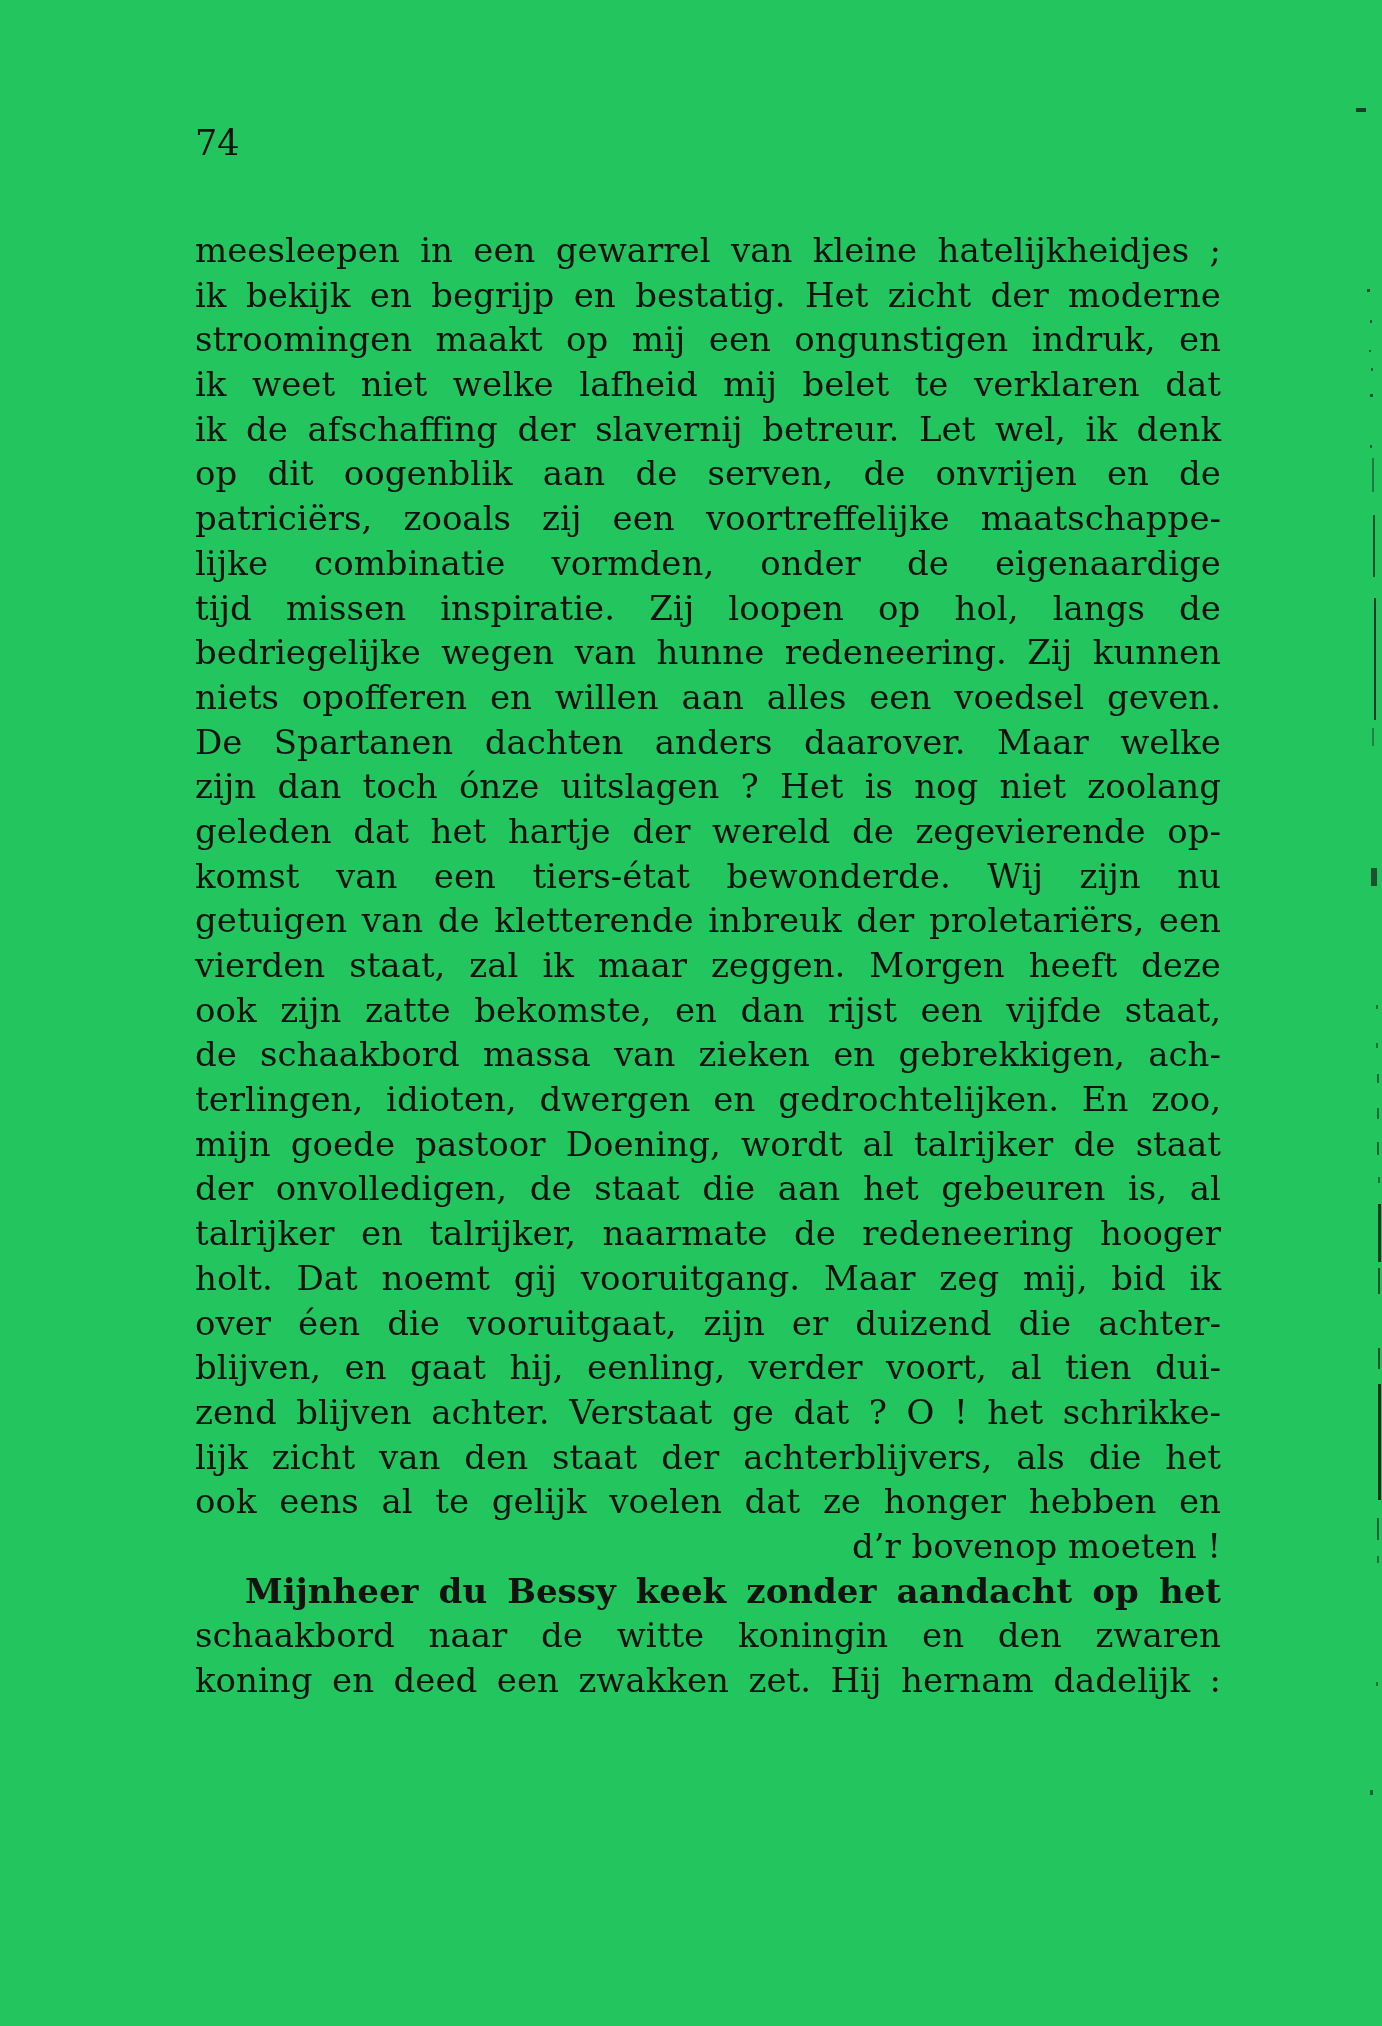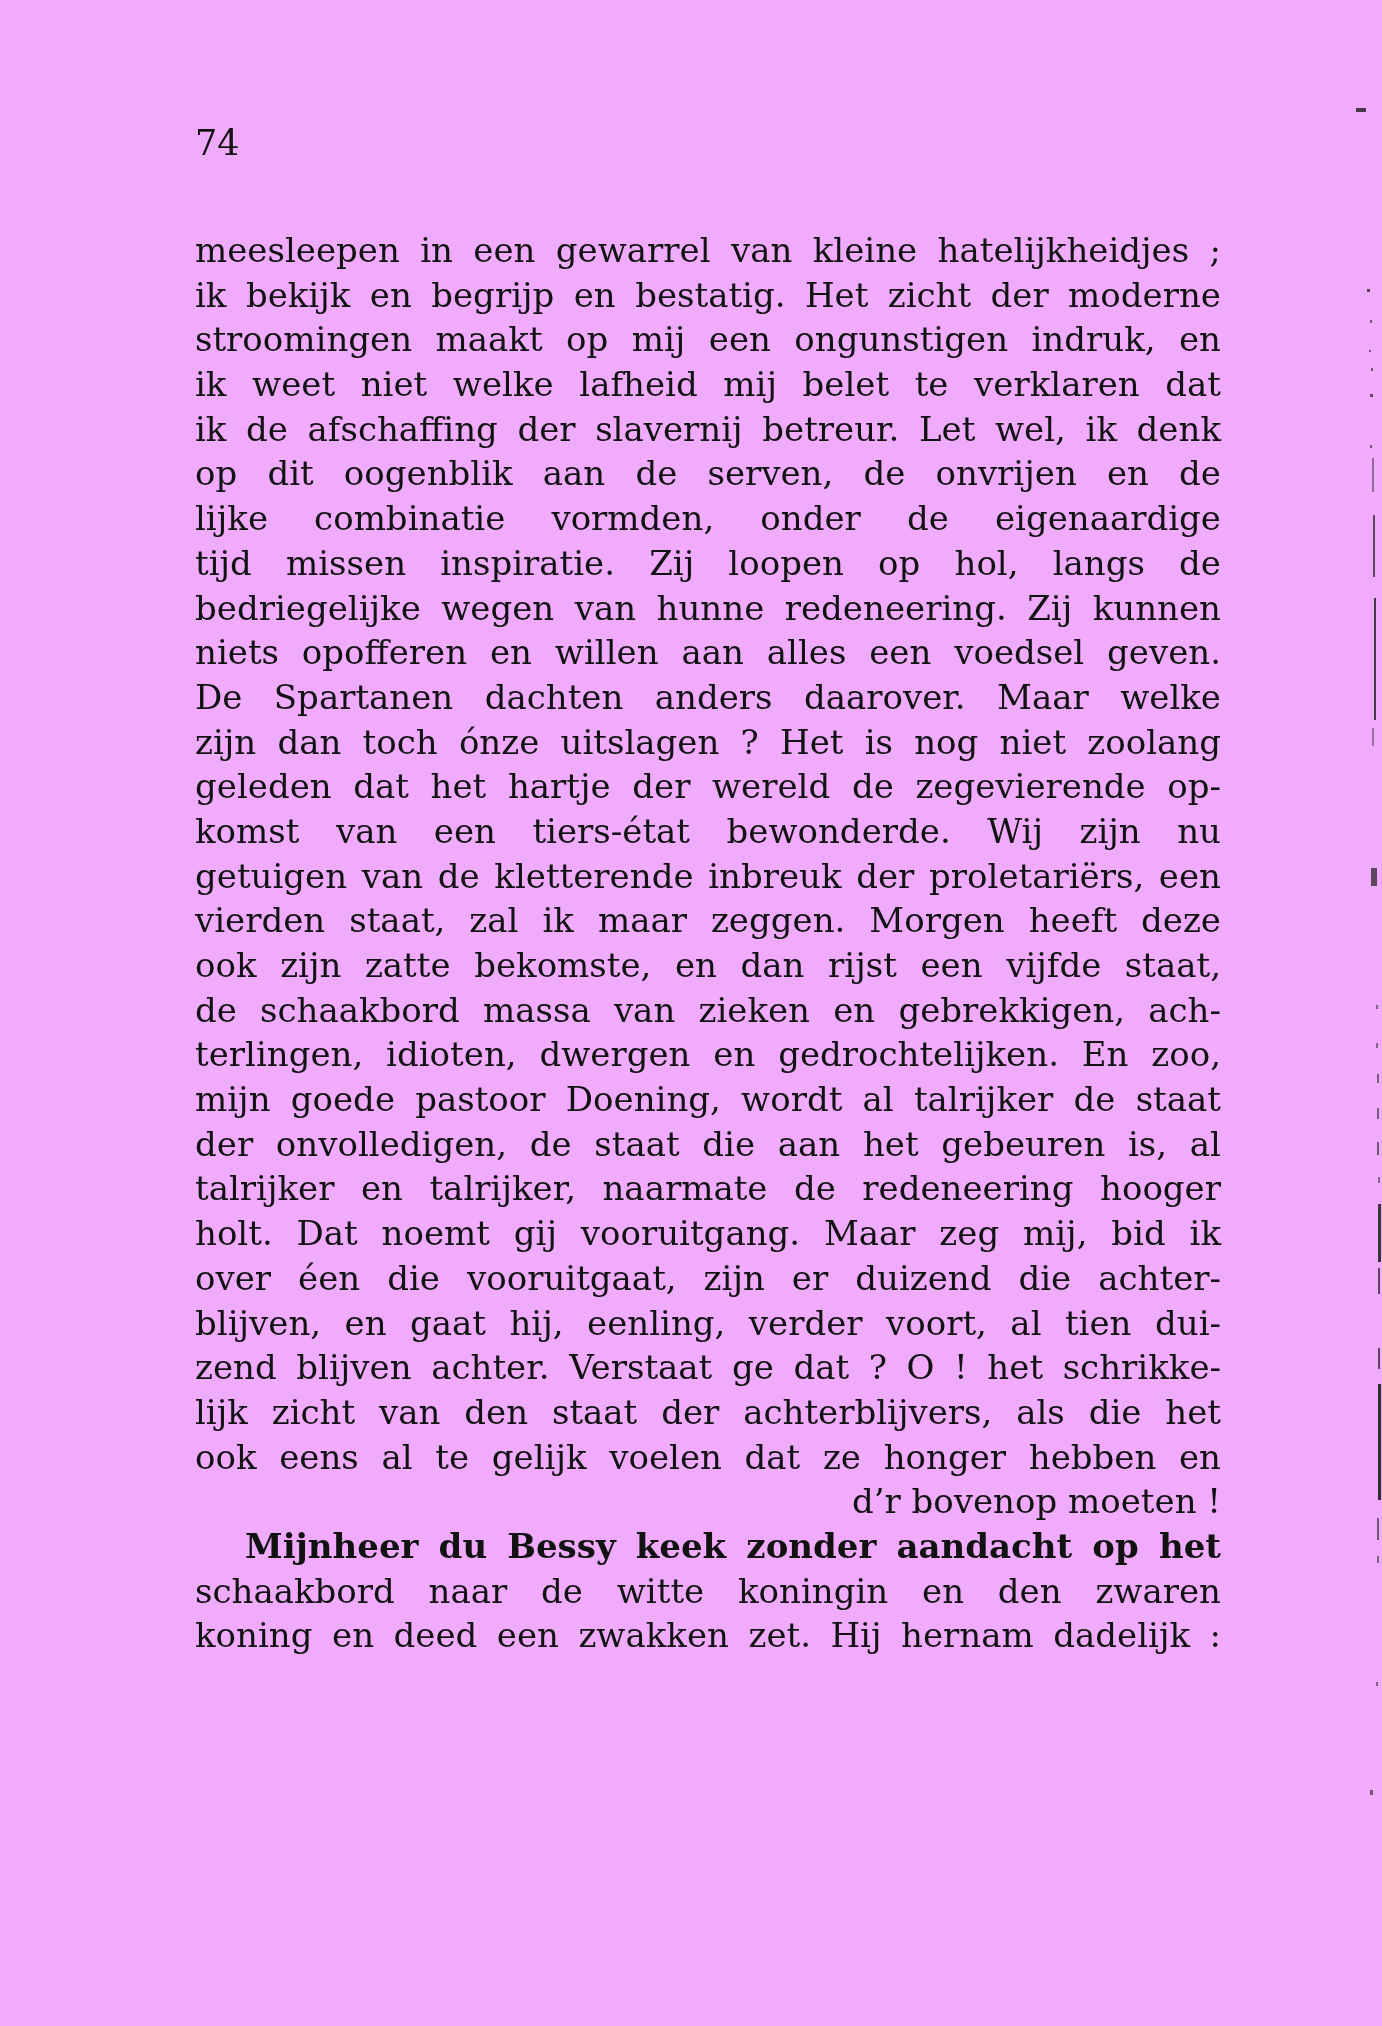--- a/index.html
+++ b/index.html
@@ -11,21 +11,21 @@
     position: relative;
     width: 1382px;
     height: 2026px;
     font-family: "DejaVu Serif", "Liberation Serif", serif;
     color: #121212;
     overflow: hidden;
   }
   .page {
     position: absolute;
     inset: 0;
-    background: #f0abfc;
+    background: #22c55e;
   }
   .page-number {
     position: absolute;
     left: 195px;
     top: 126px;
     font-size: 35px;
     line-height: 1;
     color: #121212;
   }
   .textblock {
@@ -61,20 +61,21 @@
 <div class="page">
   <div class="page-number">74</div>
 
   <div class="textblock">
       <div class="line j">meesleepen in een gewarrel van kleine hatelijkheidjes ;</div>
       <div class="line j">ik bekijk en begrijp en bestatig. Het zicht der moderne</div>
       <div class="line j">stroomingen maakt op mij een ongunstigen indruk, en</div>
       <div class="line j">ik weet niet welke lafheid mij belet te verklaren dat</div>
       <div class="line j">ik de afschaffing der slavernij betreur. Let wel, ik denk</div>
       <div class="line j">op dit oogenblik aan de serven, de onvrijen en de</div>
+      <div class="line j">patriciërs, zooals zij een voortreffelijke maatschappe-</div>
       <div class="line j">lijke combinatie vormden, onder de eigenaardige</div>
       <div class="line j">tijd missen inspiratie. Zij loopen op hol, langs de</div>
       <div class="line j">bedriegelijke wegen van hunne redeneering. Zij kunnen</div>
       <div class="line j">niets opofferen en willen aan alles een voedsel geven.</div>
       <div class="line j">De Spartanen dachten anders daarover. Maar welke</div>
       <div class="line j">zijn dan toch ónze uitslagen ? Het is nog niet zoolang</div>
       <div class="line j">geleden dat het hartje der wereld de zegevierende op-</div>
       <div class="line j">komst van een tiers-état bewonderde. Wij zijn nu</div>
       <div class="line j">getuigen van de kletterende inbreuk der proletariërs, een</div>
       <div class="line j">vierden staat, zal ik maar zeggen. Morgen heeft deze</div>

